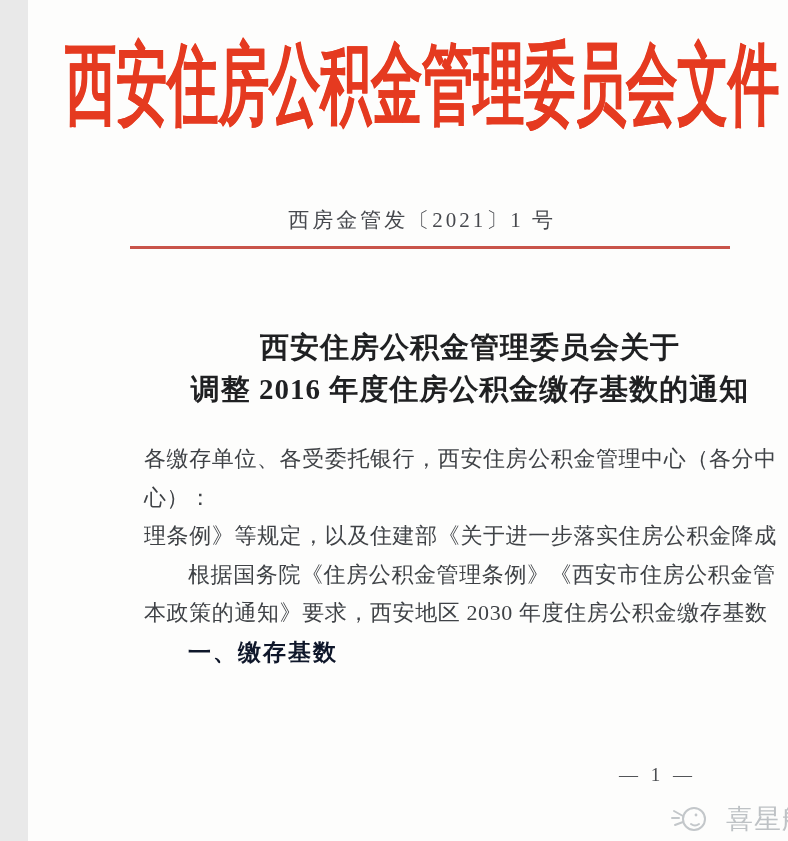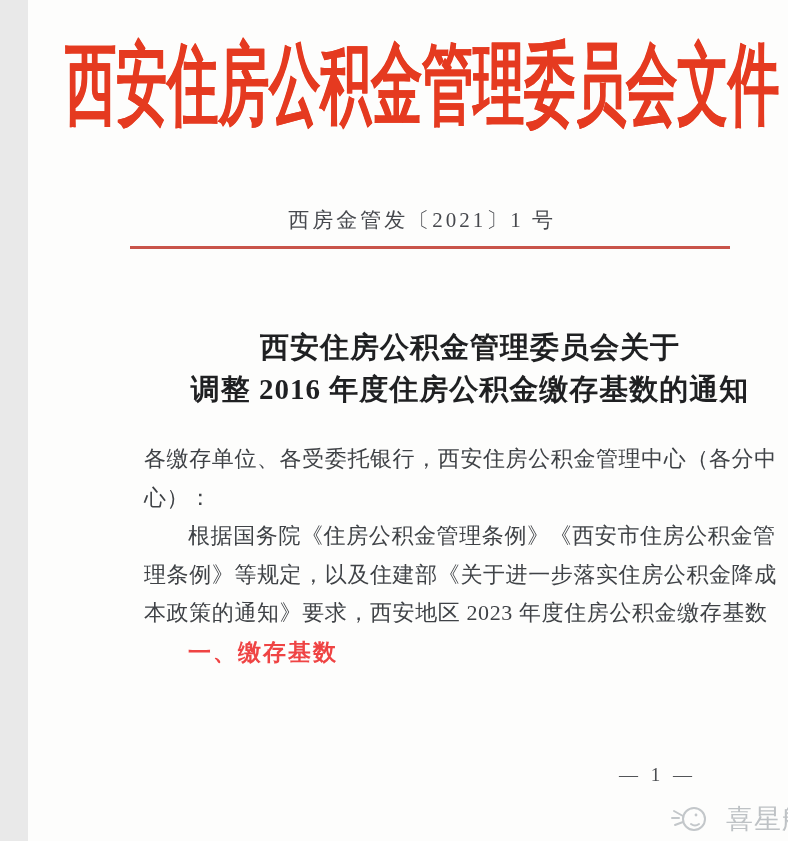--- a/index.html
+++ b/index.html
@@ -79,21 +79,21 @@
     margin: 0;
     line-height: 38.5px;
     letter-spacing: 0.6px;
     white-space: nowrap;
   }
   .indent { padding-left: 44px; }
   .heading {
     font-family: "Liberation Sans", sans-serif;
     font-weight: bold;
     font-size: 23px;
-    color: #ef4444;
+    color: #0f172a;
     letter-spacing: 2px;
   }
   .page-number {
     position: absolute;
     top: 764px; right: 120px;
     font-size: 19px;
     letter-spacing: 4px;
     color: #4b4d50;
     white-space: nowrap;
   }
@@ -122,23 +122,23 @@
   <div class="red-line"></div>
 
   <h1 class="doc-title">
     <span class="title-line">西安住房公积金管理委员会关于</span>
     <span class="title-line">调整 2016 年度住房公积金缴存基数的通知</span>
   </h1>
 
   <div class="body-text">
     <p class="line">各缴存单位、各受委托银行，西安住房公积金管理中心（各分中</p>
     <p class="line">心）：</p>
+    <p class="line">理条例》等规定，以及住建部《关于进一步落实住房公积金降成</p>
     <p class="line indent">根据国务院《住房公积金管理条例》《西安市住房公积金管</p>
-    <p class="line">理条例》等规定，以及住建部《关于进一步落实住房公积金降成</p>
-    <p class="line">本政策的通知》要求，西安地区 2023 年度住房公积金缴存基数</p>
+    <p class="line">本政策的通知》要求，西安地区 2030 年度住房公积金缴存基数</p>
     <p class="line indent heading">一、缴存基数</p>
   </div>
 
   <div class="page-number">— 1 —</div>
 
   <div class="watermark">
     <span>
       <svg width="44" height="38" viewBox="0 0 44 38">
         <g fill="none" stroke="#c3c7ca" stroke-width="2" stroke-linecap="round">
           <circle cx="25" cy="19" r="11"></circle>

